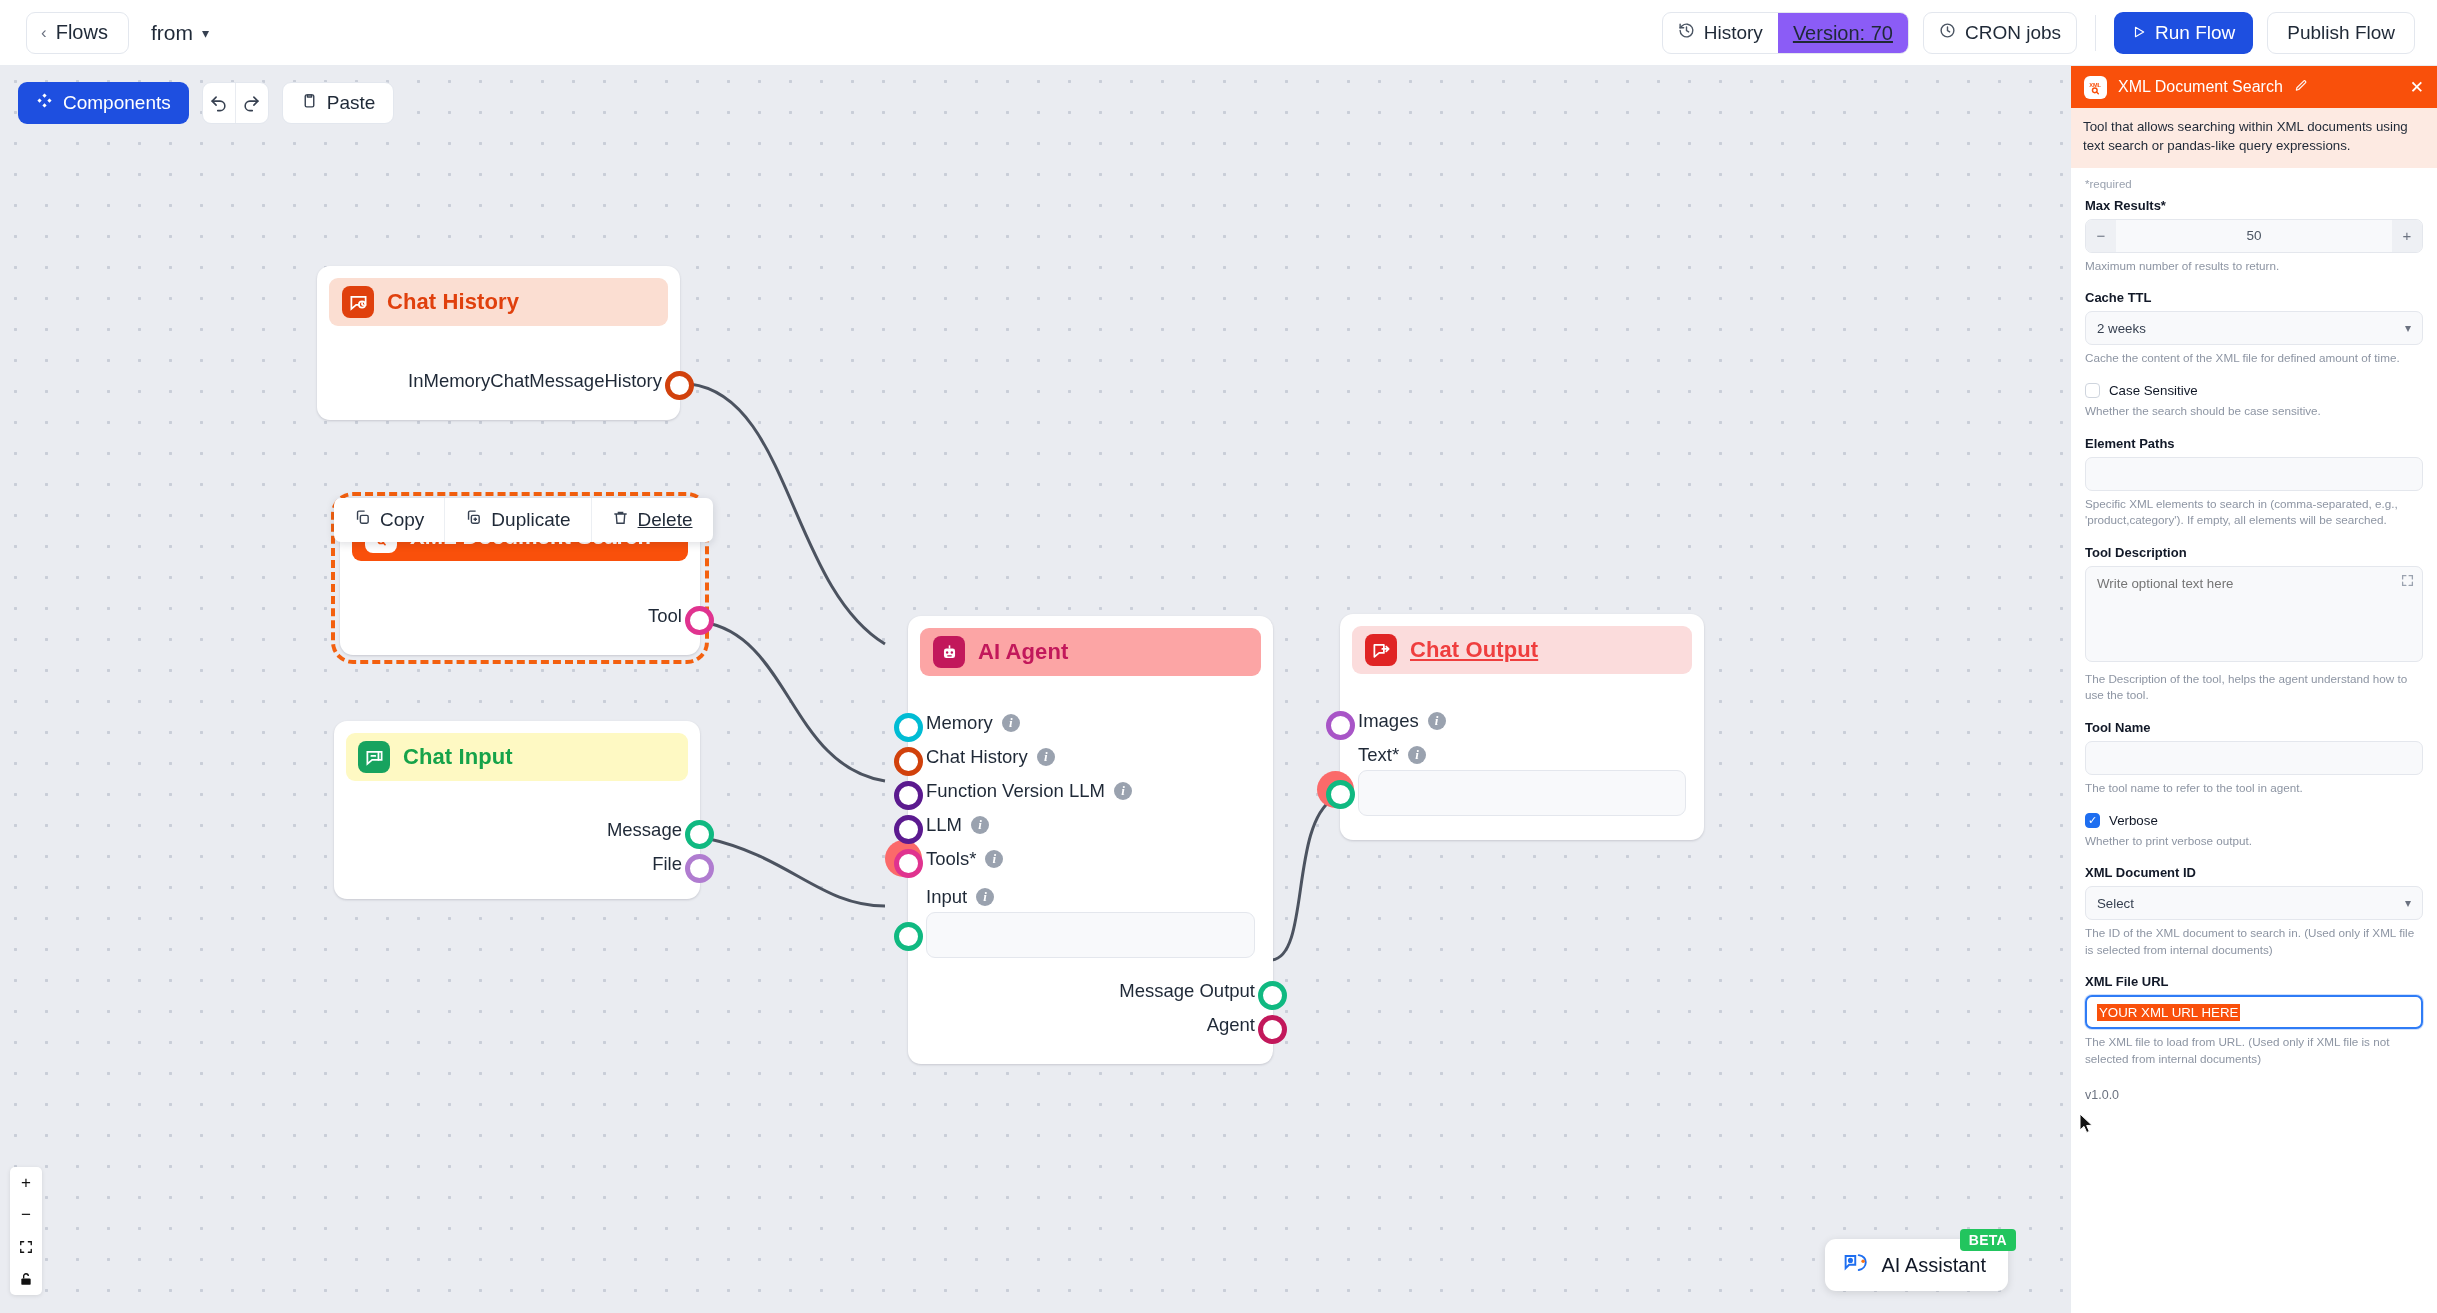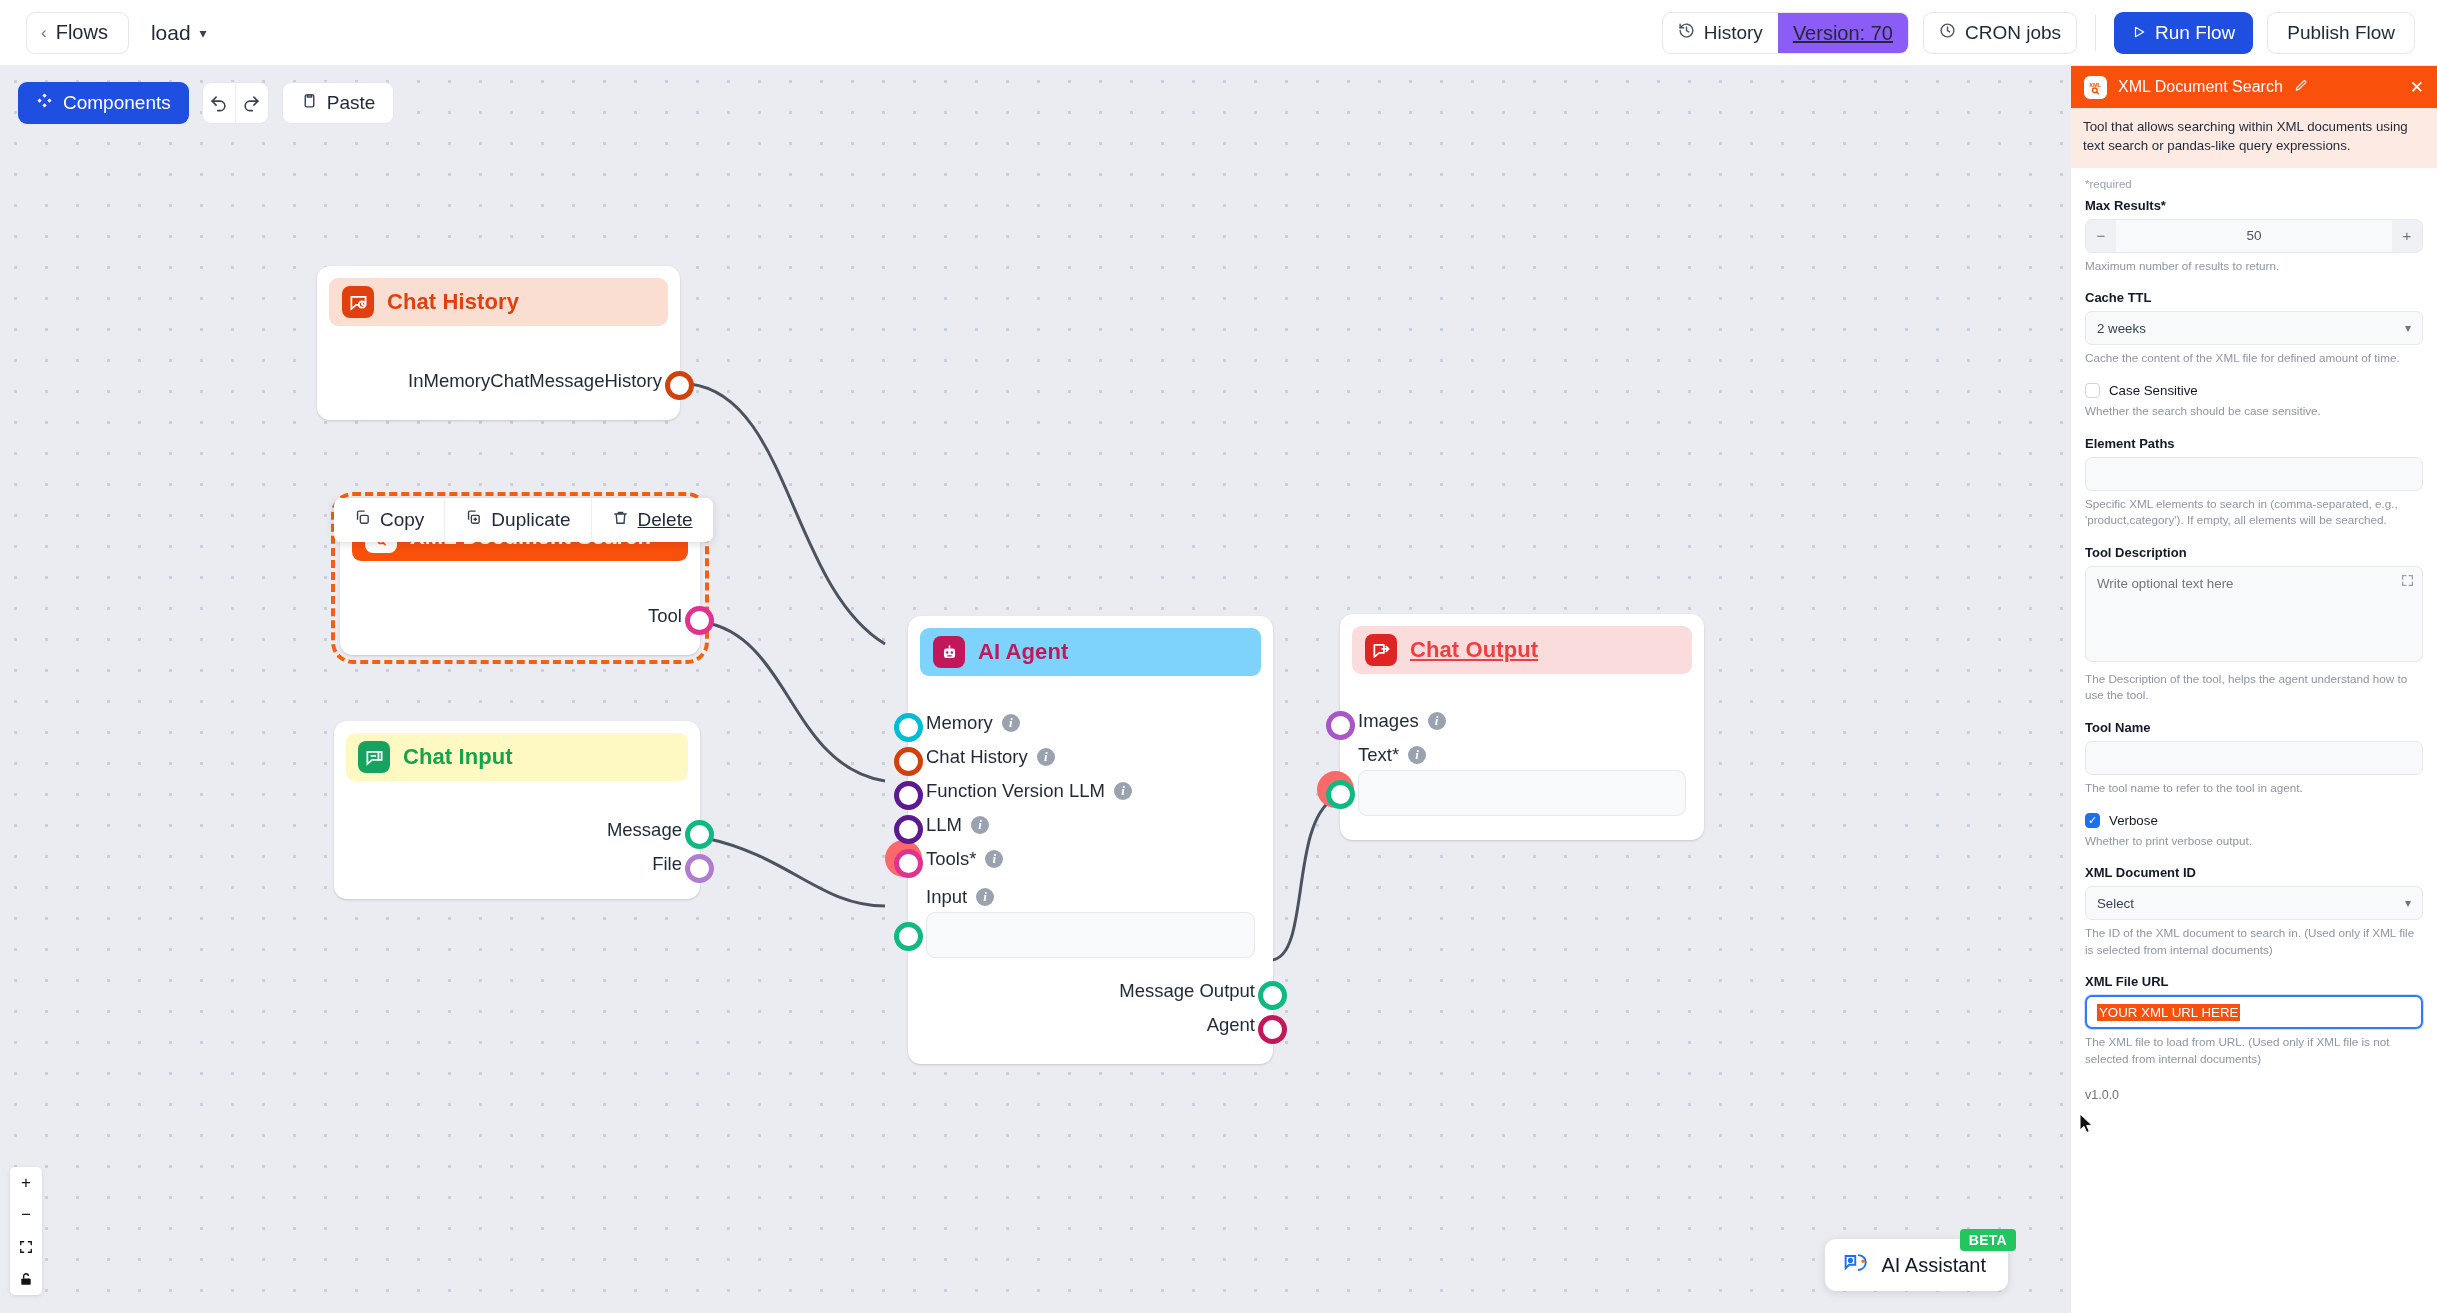--- a/index.html
+++ b/index.html
@@ -223,21 +223,21 @@
 <body>
 
 <div id="app">
 
   <div class="topbar">
     <div class="flows-btn">
       <span class="chev-left">‹</span>
       <span>Flows</span>
     </div>
     <div class="flow-name">
-      <span>load</span>
+      <span>from</span>
       <span class="chev-down-sm">▾</span>
     </div>
 
     <div class="top-right">
       <div class="grp-btn">
         <div class="grp-seg">
           <span>
             <svg width="17" height="17" viewBox="0 0 24 24" fill="none" stroke="#4b5563" stroke-width="2" stroke-linecap="round">
                 <path d="M3 12a9 9 0 1 0 3-6.7L3 8"></path>
                 <path d="M3 3v5h5"></path>
@@ -410,21 +410,21 @@
           <span class="port r" style="border-color:#10b981; top:7px;"></span>
         </div>
         <div class="port-row right">
           <span>File</span>
           <span class="port r" style="border-color:#b07cd0; top:7px;"></span>
         </div>
       </div>
     </div>
 
     <div class="node" style="left:908px; top:550px; width:365px;">
-      <div class="node-head" style="background:#7dd3fc;">
+      <div class="node-head" style="background:#fca5a5;">
         <div class="node-ico" style="background:#c2185b;">
           <svg width="19" height="19" viewBox="0 0 24 24" fill="#fff">
               <rect x="5" y="7" width="14" height="12" rx="3"></rect>
               <rect x="11" y="3" width="2" height="4"></rect>
               <circle cx="9" cy="12" r="1.5" fill="#c2185b"></circle>
               <circle cx="15" cy="12" r="1.5" fill="#c2185b"></circle>
               <rect x="9" y="15.4" width="6" height="1.6" rx=".8" fill="#c2185b"></rect>
             </svg>
         </div>
         <div class="node-title" style="color:#c2185b;">AI Agent</div>

